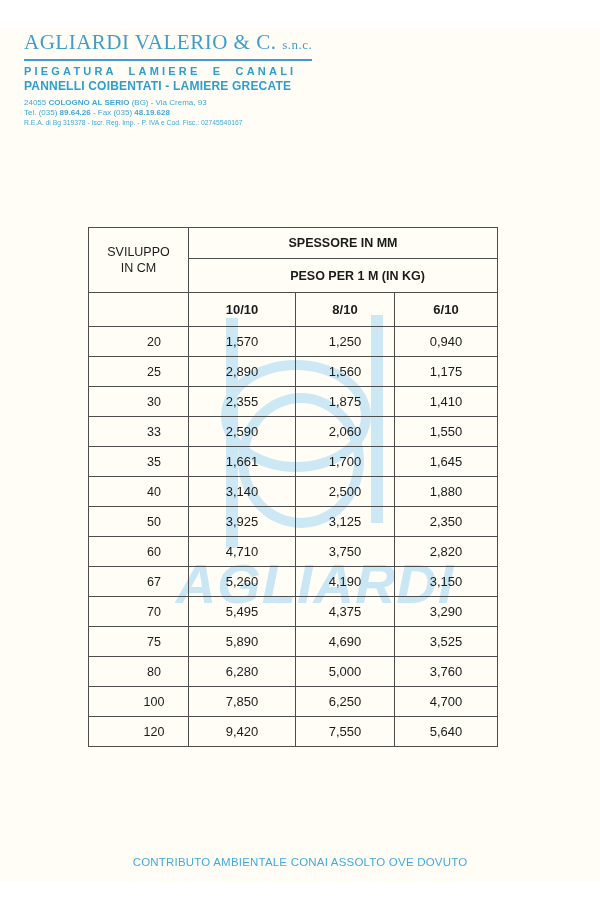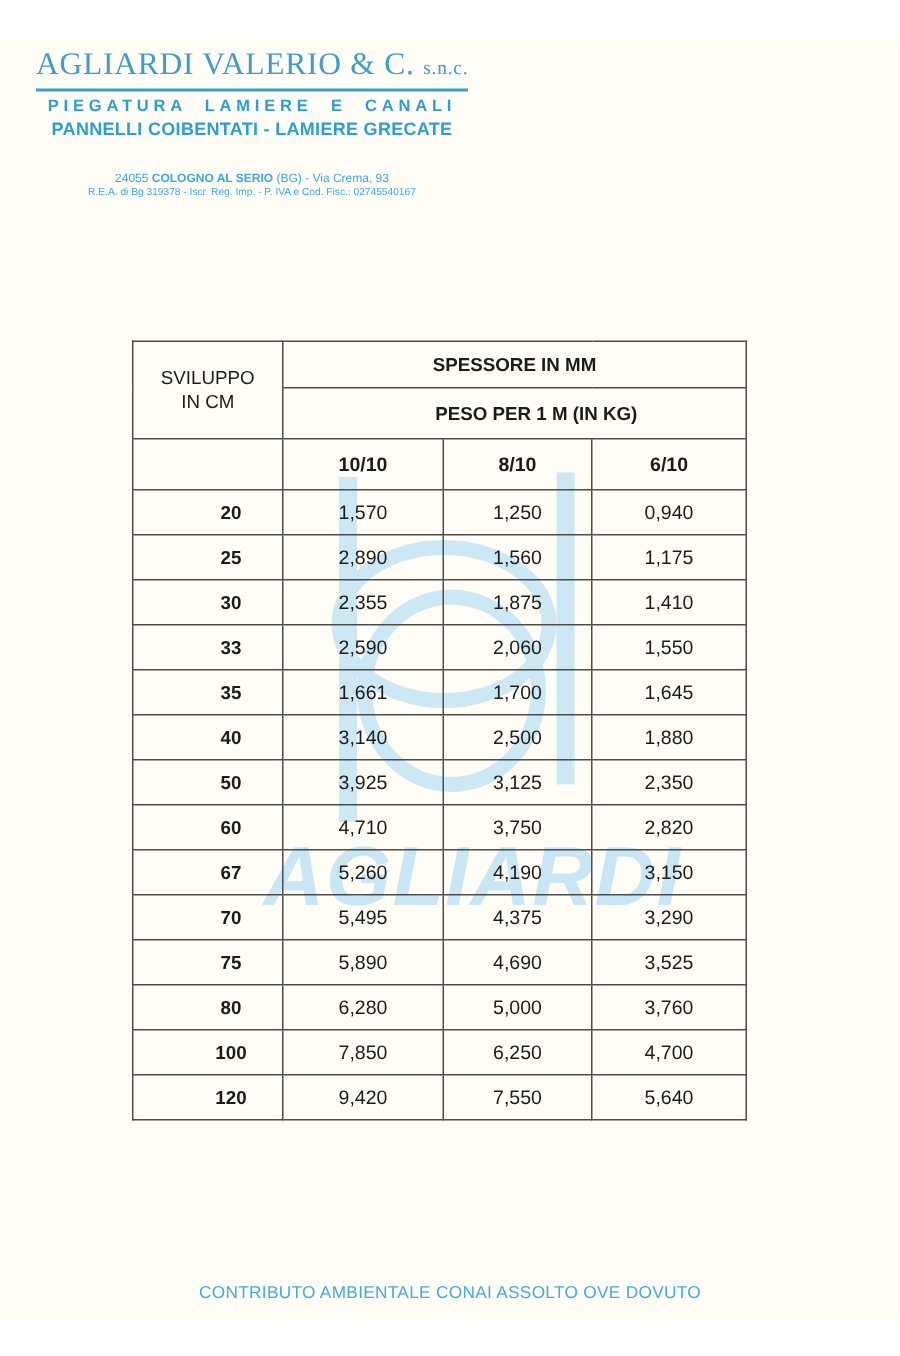--- a/index.html
+++ b/index.html
@@ -7,36 +7,36 @@
   .page {
     position:relative; width:600px; height:904px; background:#ffffff;
     font-family:"Liberation Sans", sans-serif; overflow:hidden;
   }
   .sheet {
     position:absolute; left:0; top:28px; width:600px; height:853px;
     background:#fffdf6;
   }
 
   
-  .letterhead { position:absolute; left:24px; top:31px; width:288px; text-align:center; }
+  .letterhead { position:absolute; left:24px; top:31px; width:288px; text-align:left; }
   .company-name {
     font-family:"Liberation Serif", serif; font-weight:normal;
     font-size:21px; line-height:22px; color:#3f9ec9; letter-spacing:0.5px; white-space:nowrap;
   }
   .company-suffix { font-size:13px; letter-spacing:0.5px; }
   .lh-rule { margin-top:3px; border-top:2px solid #3f9ec9; width:100%; }
   .tagline-1 {
     margin-top:4px; font-size:11px; font-weight:bold; color:#2c9fd0;
     letter-spacing:3.2px; word-spacing:6px; white-space:nowrap;
   }
   .tagline-2 {
     margin-top:2px; font-size:12px; font-weight:bold; color:#2c9fd0;
     letter-spacing:0.2px; white-space:nowrap;
   }
-  .lh-small { margin-top:21px; font-size:8px; color:#3da8db; line-height:10px; white-space:nowrap; }
+  .lh-small { margin-top:5px; font-size:8px; color:#3da8db; line-height:10px; white-space:nowrap; }
   .lh-small b { font-weight:bold; }
   .lh-tel   { font-size:8px; color:#3da8db; line-height:10px; white-space:nowrap; }
   .lh-email { font-size:8.5px; color:#3da8db; line-height:10px; white-space:nowrap; }
   .lh-rea   { font-size:6.8px; color:#3da8db; line-height:9px; white-space:nowrap; }
 
   
   .doc-title {
     position:absolute; left:88px; top:173px; width:409px; text-align:center;
     font-size:14px; font-weight:bold; color:#0e0e0e;
     text-decoration:underline; text-underline-offset:2px;
@@ -69,21 +69,21 @@
     border:1px solid #4d4d4d; text-align:center; vertical-align:middle;
     color:#1b1b1b; background:transparent;
   }
   tr.row-h1 td { height:31px; }
   tr.row-h2 td { height:34px;padding-left:29px; }
   tr.row-h3 td { height:34px; }
   tbody tr td  { height:30px; }
   .corner { font-weight:normal; font-size:12.5px; white-space:pre-line; line-height:16px; }
   .gh1, .gh2 { font-weight:bold; font-size:12.5px; }
   .colh { font-weight:bold; font-size:13px; }
-  .col-sviluppo { font-weight:bold; font-size:12.5px;padding-left:31px; }
+  .col-sviluppo { font-weight:normal; font-size:12.5px;padding-left:31px; }
   .val { font-size:13px; font-weight:normal; }
 
   
   .footer-line {
     position:absolute; left:0; top:856px; width:600px; text-align:center;
     font-size:11.5px; color:#3fabdf; letter-spacing:0.2px;
   }
 </style>
 </head>
 <body>
@@ -98,20 +98,21 @@
     <div class="wm wm-ellipse-inner"></div>
     <div class="wm wm-text">AGLIARDI</div>
   </div>
 
   <div class="letterhead">
     <div class="company-name"><span>AGLIARDI VALERIO &amp; C.</span> <span class="company-suffix">s.n.c.</span></div>
     <div class="lh-rule"></div>
     <div class="tagline-1">PIEGATURA LAMIERE E CANALI</div>
     <div class="tagline-2">PANNELLI COIBENTATI - LAMIERE GRECATE</div>
     <div class="lh-small"><span>24055</span> <b>COLOGNO AL SERIO</b> <span>(BG) - Via Crema, 93</span></div>
+    <div class="lh-tel"><span>Tel. (035)</span> <b>89.64.26</b> <span>- Fax (035)</span> <b>48.19.628</b></div>
     <div class="lh-rea">R.E.A. di Bg 319378 - Iscr. Reg. Imp. - P. IVA e Cod. Fisc.: 02745540167</div>
   </div>
 
 
   <table class="weights">
     <colgroup>
       <col style="width:100px">
         <col style="width:107px">
         <col style="width:99px">
         <col style="width:103px">

